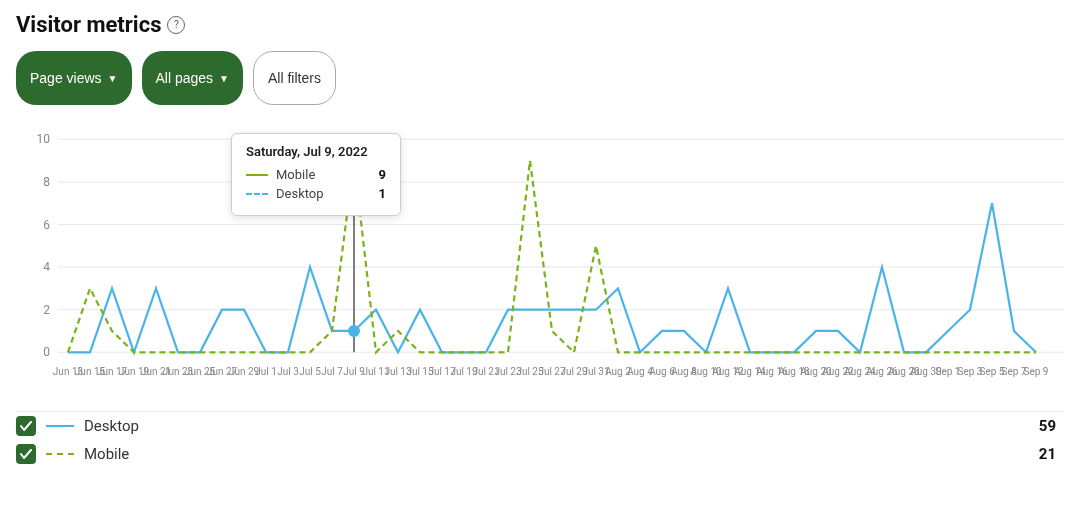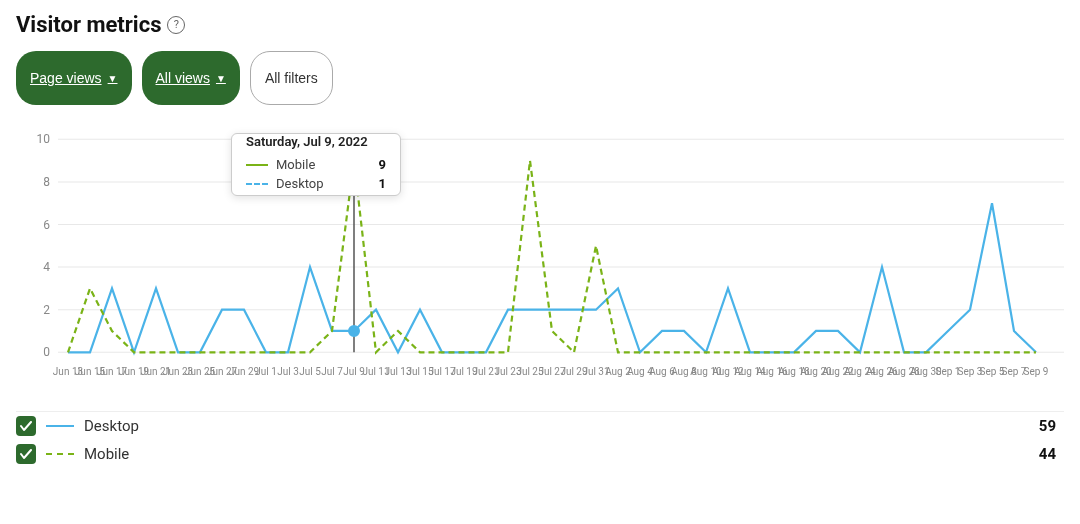--- a/index.html
+++ b/index.html
@@ -51,21 +51,20 @@
       color: #fff;
       border: none;
       border-radius: 20px;
       padding: 7px 14px;
       font-size: 14px;
       font-weight: 500;
       cursor: pointer;
       display: flex;
       align-items: center;
       gap: 6px;
-      text-decoration: underline;
     }
     .btn-green .chevron { font-size: 10px; }
     .btn-outline {
       background: #fff;
       color: #333;
       border: 1.5px solid #aaa;
       border-radius: 20px;
       padding: 18px 14px;
       font-size: 14px;
       font-weight: 500;
@@ -80,21 +79,21 @@
       width: 100%;
       height: 100%;
     }
     .tooltip {
       position: absolute;
       top: 14px;
       left: 215px;
       background: #fff;
       border: 1px solid #ccc;
       border-radius: 6px;
-      padding: 0 14px;
+      padding: 10px 14px;
       font-size: 13px;
       box-shadow: 0 2px 8px rgba(0,0,0,0.12);
       min-width: 170px;
       z-index: 10;
     }
     .tooltip-date {
       font-weight: 600;
       margin-bottom: 8px;
       color: #222;
       font-size: 13px;
@@ -185,21 +184,21 @@
     <span class="title">Visitor metrics</span>
     <span class="info-icon">?</span>
   </div>
 
   <div class="controls">
     <button class="btn-green">
       <span>Page views</span>
       <span class="chevron">▼</span>
     </button>
     <button class="btn-green">
-      <span>All views</span>
+      <span>All pages</span>
       <span class="chevron">▼</span>
     </button>
     <button class="btn-outline">All filters</button>
   </div>
 
   <div class="chart-area">
     <svg class="chart-svg" viewBox="0 0 1048 280" preserveAspectRatio="none">
 
       <line x1="42" y1="20" x2="1048" y2="20" stroke="#e8e8e8" stroke-width="1"></line>
       <line x1="42" y1="62" x2="1048" y2="62" stroke="#e8e8e8" stroke-width="1"></line>
@@ -308,16 +307,16 @@
       <span class="legend-count">59</span>
     </div>
     <div class="legend-row">
       <div class="legend-checkbox">
         <svg width="12" height="10" viewBox="0 0 12 10">
           <polyline points="1,5 4,9 11,1" fill="none" stroke="white" stroke-width="2" stroke-linecap="round" stroke-linejoin="round"></polyline>
         </svg>
       </div>
       <div class="legend-line-dashed"></div>
       <span class="legend-label">Mobile</span>
-      <span class="legend-count">44</span>
+      <span class="legend-count">21</span>
     </div>
   </div>
 </div>
 
 </body></html>

